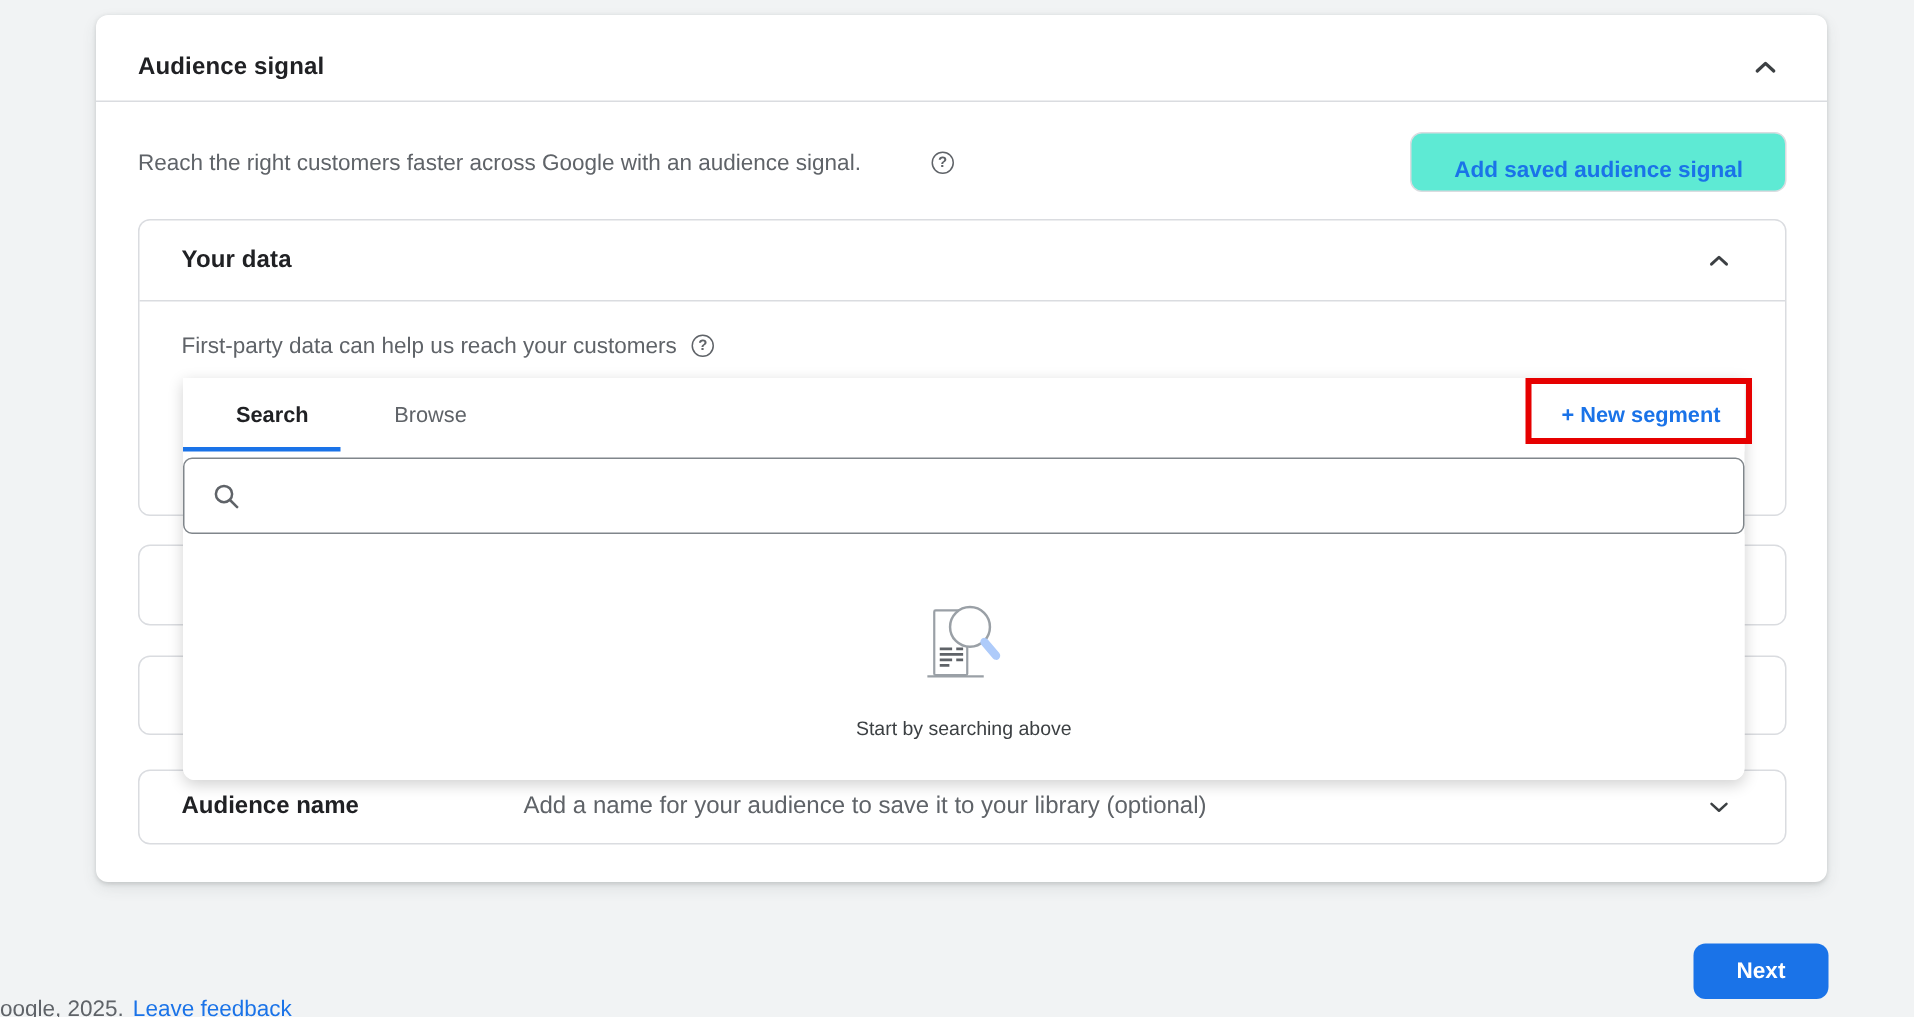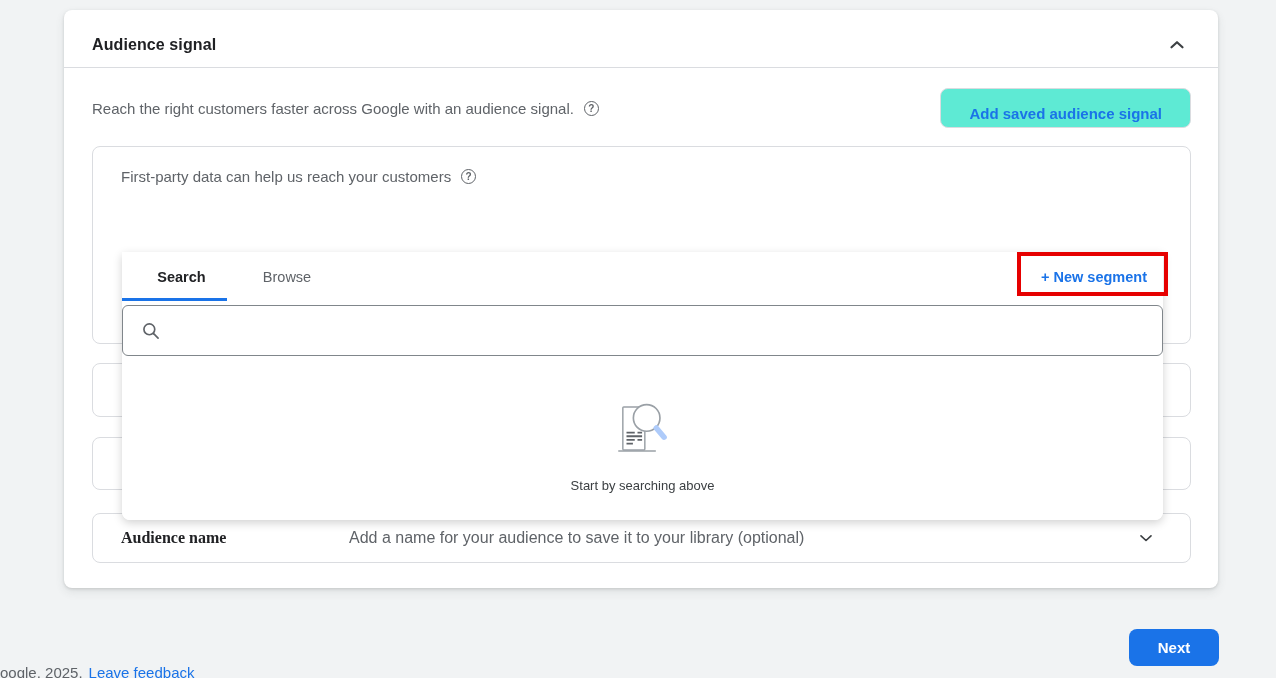--- a/index.html
+++ b/index.html
@@ -17,21 +17,21 @@
   }
   .panel-header {
     height: 58px; display: flex; align-items: center; justify-content: space-between;
     padding: 12px 30px 0 28px; border-bottom: 1px solid #dadce0;
   }
   .panel-title { font-size: 16px; font-weight: 600; color: #202124; letter-spacing: .1px; }
   .chev { display: inline-flex; cursor: pointer; }
   
   .desc-row {
     position: absolute; left: 28px; right: 27px; top: 78px; height: 40px;
-    display: flex; align-items: center;
+    display: flex; align-items: center; gap: 37px;
   }
   .desc-text { font-size: 15px; color: #5f6368; }
   .help-icon {
     display: inline-flex; align-items: center; justify-content: center;
     width: 15px; height: 15px; margin-left: 10px; flex: none;
     border: 1.5px solid #5f6368; border-radius: 50%;
     color: #5f6368; font-size: 10px; font-weight: bold; cursor: pointer;
   }
   .saved-btn {
     margin-left: auto; height: 40px; padding: 16px 28px;
@@ -54,21 +54,21 @@
     position: absolute; left: 28px; width: 1099px; background: #fff;
     border: 1px solid #dadce0; border-radius: 8px; z-index: 1;
   }
   .row-a { top: 353px; height: 54px; }
   .row-b { top: 427px; height: 53px; }
   .audience-row {
     position: absolute; left: 28px; top: 503px; width: 1099px; height: 50px;
     background: #fff; border: 1px solid #dadce0; border-radius: 8px; z-index: 1;
     display: flex; align-items: center; padding: 0 34px 0 28px; cursor: pointer;
   }
-  .audience-label { font-size: 16px; font-weight: 600; color: #202124; width: 228px; flex: none; font-family: Liberation Serif, serif; }
+  .audience-label { font-size: 16px; font-weight: 600; color: #202124; width: 228px; flex: none; }
   .audience-ph { font-size: 16px; color: #5f6368; flex: 1; }
   
   .search-widget {
     position: absolute; left: 58px; top: 242px; width: 1041px; z-index: 3;
     background: #fff; border-radius: 2px 2px 8px 8px;
     box-shadow: 0 3px 10px rgba(0,0,0,.18);
   }
   .tabs-row { position: relative; height: 49px; display: flex; align-items: center; background: #fff; }
   .tab {
     height: 100%; display: flex; align-items: center; justify-content: center;
@@ -123,20 +123,28 @@
       </span>
     </div>
 
     <div class="desc-row">
       <span class="desc-text">Reach the right customers faster across Google with an audience signal.</span>
       <span class="help-icon">?</span>
       <button class="saved-btn">Add saved audience signal</button>
     </div>
 
     <div class="your-data-card">
+      <div class="yd-header">
+        <span class="panel-title">Your data</span>
+        <span class="chev">
+          <svg width="20" height="20" viewBox="0 0 24 24">
+              <path d="M6 14.5 L12 9 L18 14.5" fill="none" stroke="#3c4043" stroke-width="2.4" stroke-linecap="round" stroke-linejoin="round"></path>
+            </svg>
+        </span>
+      </div>
       <div class="yd-desc">
         <span>First-party data can help us reach your customers</span>
         <span class="help-icon">?</span>
       </div>
     </div>
 
     <div class="row-behind row-a"></div>
     <div class="row-behind row-b"></div>
 
     <div class="audience-row">

